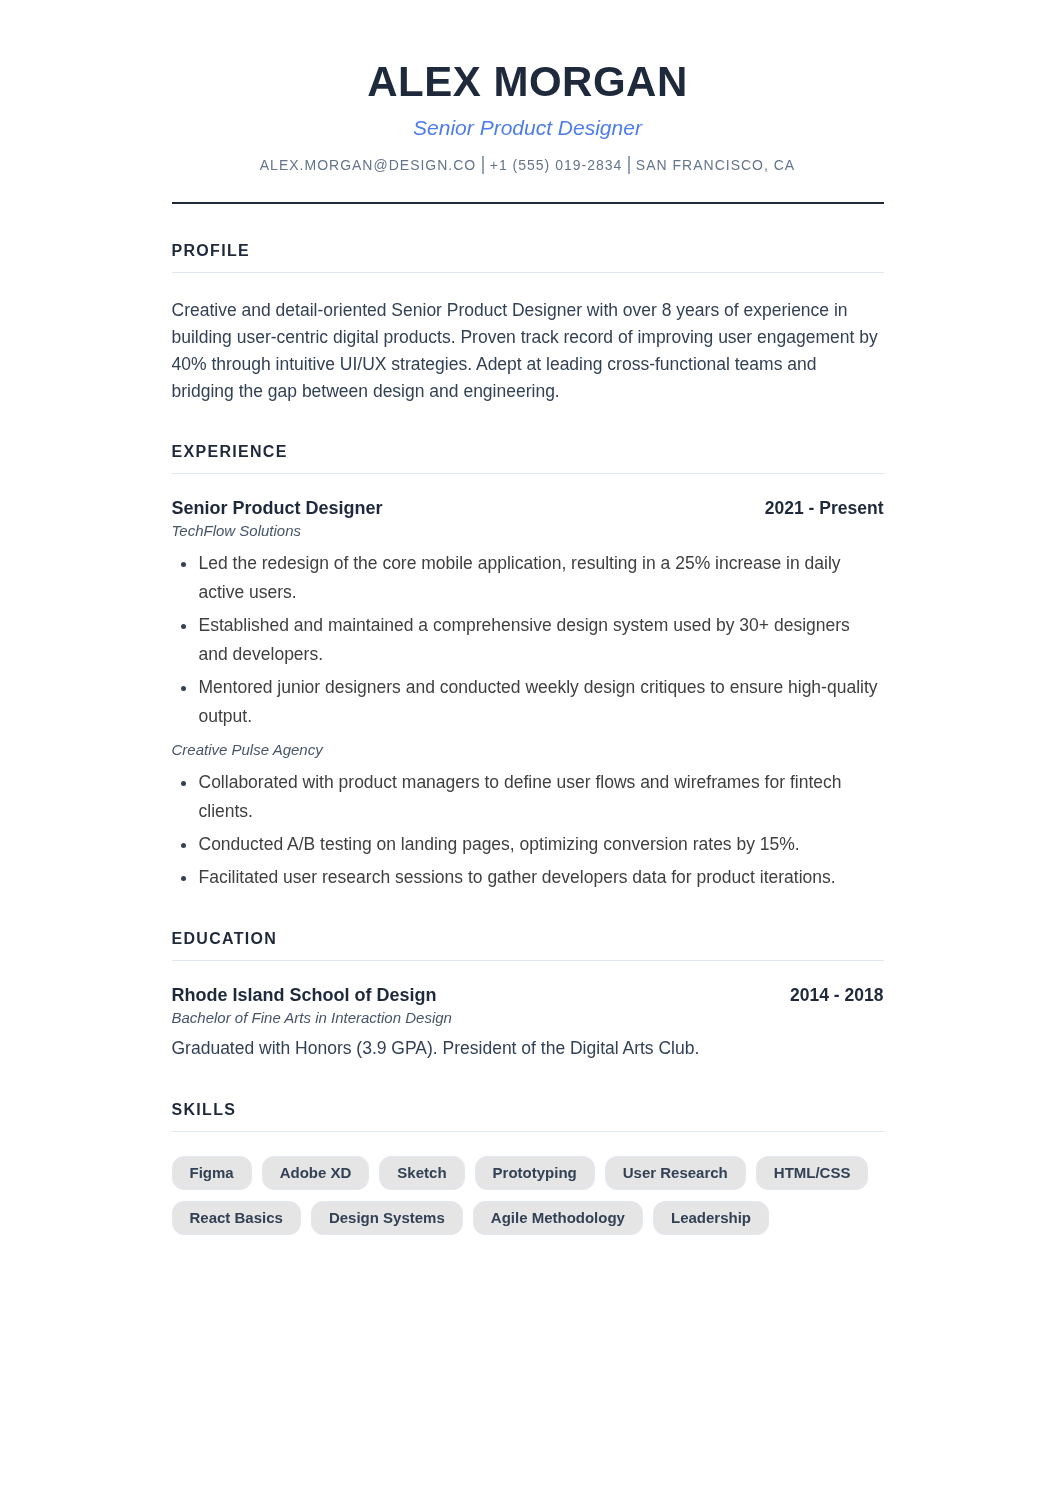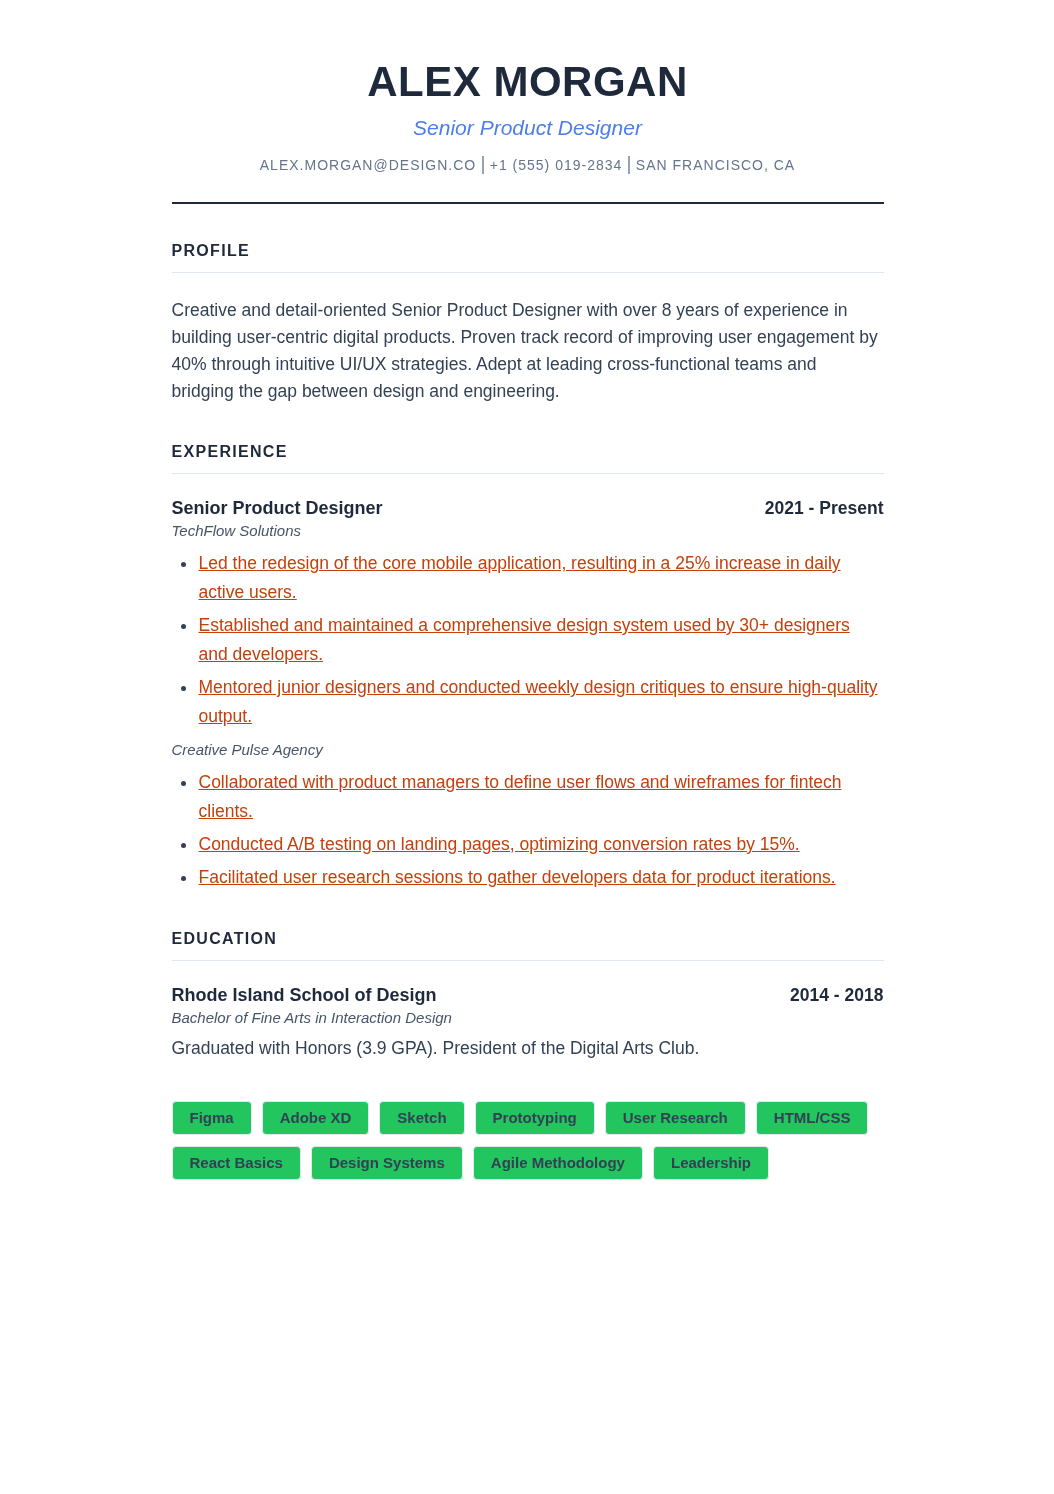--- a/index.html
+++ b/index.html
@@ -88,42 +88,41 @@
     margin-top: 3px;
     font-size: 15px;
     font-style: italic;
     color: #475569;
   }
   .bullet-list {
     margin: 10px 0 0 0;
     padding-left: 25px;
     font-size: 17.5px;
     line-height: 29px;
-    color: #c2410c;
-    text-decoration: underline;
+    color: #404040;
   }
   .bullet-list li { margin-bottom: 4px; padding-left: 2px; }
   .bullet-list li::marker { color: #334155; font-size: 15px; }
   .entry-details {
     margin-top: 8px;
     font-size: 17.5px;
     line-height: 29px;
     color: #334155;
   }
   
   .skill-tags {
     display: flex;
     flex-wrap: wrap;
     gap: 11px 10px;
     margin-top: 4px;
   }
   .skill-chip {
-    background: #22c55e;
+    background: #e5e5e5;
     border: 1px solid #e2e8f0;
-    border-radius: 4px;
+    border-radius: 12px;
     padding: 7px 17px;
     font-size: 15px;
     font-weight: 700;
     color: #334155;
     line-height: 1.2;
   }
 </style>
 </head>
 <body>
 
@@ -179,20 +178,21 @@
       <div class="entry-header">
         <span class="entry-title">Rhode Island School of Design</span>
         <span class="entry-dates">2014 - 2018</span>
       </div>
       <div class="entry-subtitle">Bachelor of Fine Arts in Interaction Design</div>
       <div class="entry-details">Graduated with Honors (3.9 GPA). President of the Digital Arts Club.</div>
     </div>
   </section>
 
   <section class="section">
+    <h2 class="section-heading">SKILLS</h2>
     <div class="skill-tags">
       <span class="skill-chip">Figma</span>
       <span class="skill-chip">Adobe XD</span>
       <span class="skill-chip">Sketch</span>
       <span class="skill-chip">Prototyping</span>
       <span class="skill-chip">User Research</span>
       <span class="skill-chip">HTML/CSS</span>
       <span class="skill-chip">React Basics</span>
       <span class="skill-chip">Design Systems</span>
       <span class="skill-chip">Agile Methodology</span>

